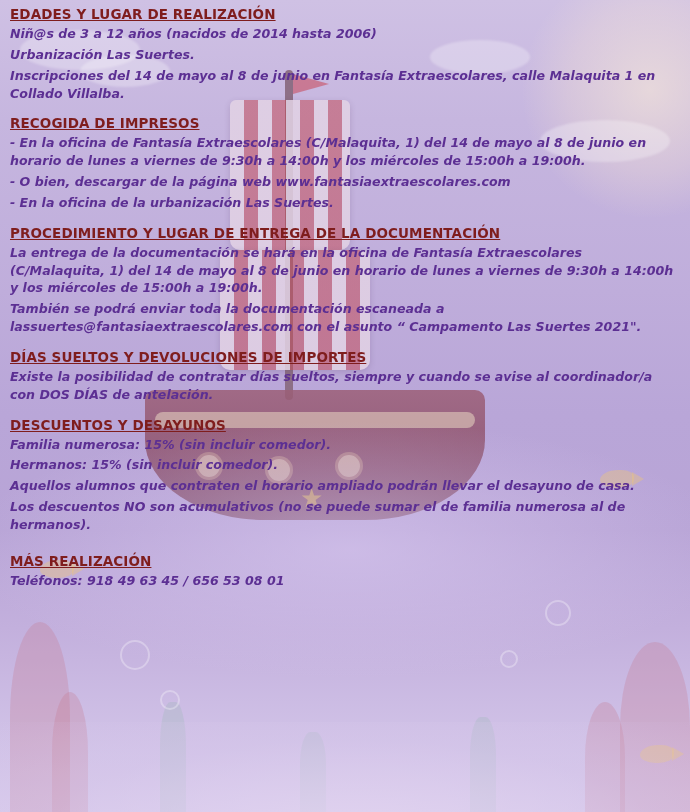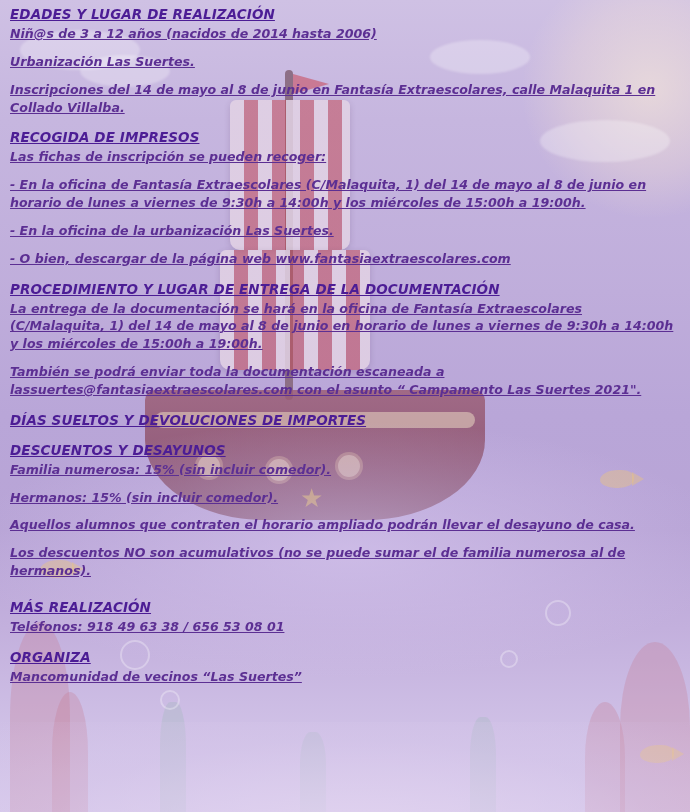--- a/index.html
+++ b/index.html
@@ -158,40 +158,38 @@
   #content {
     position: absolute;
     inset: 0;
     z-index: 2;
     padding: 6px 10px 0 10px;
     box-sizing: border-box;
   }
   .block { margin-bottom: 13px; }
   .heading {
     font-family: "DejaVu Sans", sans-serif;
-    font-style: italic;
     font-weight: bold;
     font-size: 13.5px;
-    color: #4c1d95;
+    color: #7f1d1d;
     text-decoration: underline;
     letter-spacing: 0.1px;
     margin: 0 0 2px 0;
     line-height: 1.25;
   }
   .para {
     font-family: "DejaVu Sans", sans-serif;
     font-style: italic;
     font-weight: bold;
     font-size: 12.6px;
     color: #5c2f93;
     line-height: 1.42;
     margin: 0;
-    text-decoration: underline;
-  }
-  .para + .para { margin-top: 10px; }
+  }
+  .para + .para { margin-top: 3px; }
   .spacer-sm { height: 6px; }
 </style>
 </head>
 <body>
 
 <div id="bg">
   <div class="bg-sky"></div>
   <div class="bg-mid"></div>
   <div class="bg-bottom"></div>
   <div class="sun"></div>
@@ -240,49 +238,45 @@
 
   <div class="block">
     <div class="heading">EDADES Y LUGAR DE REALIZACIÓN</div>
     <p class="para">Niñ@s de 3 a 12 años (nacidos de 2014 hasta 2006)</p>
     <p class="para">Urbanización Las Suertes.</p>
     <p class="para">Inscripciones del 14 de mayo al 8 de junio en Fantasía Extraescolares, calle Malaquita 1 en Collado Villalba.</p>
   </div>
 
   <div class="block">
     <div class="heading">RECOGIDA DE IMPRESOS</div>
-    <p class="para">Las fichas de inscripción se pueden recoger:</p>
     <p class="para">- En la oficina de Fantasía Extraescolares (C/Malaquita, 1) del 14 de mayo al 8 de junio en horario de lunes a viernes de 9:30h a 14:00h y los miércoles de 15:00h a 19:00h.</p>
+    <p class="para">- O bien, descargar de la página web www.fantasiaextraescolares.com</p>
     <p class="para">- En la oficina de la urbanización Las Suertes.</p>
-    <p class="para">- O bien, descargar de la página web www.fantasiaextraescolares.com</p>
   </div>
 
   <div class="block">
     <div class="heading">PROCEDIMIENTO Y LUGAR DE ENTREGA DE LA DOCUMENTACIÓN</div>
     <p class="para">La entrega de la documentación se hará en la oficina de Fantasía Extraescolares (C/Malaquita, 1) del 14 de mayo al 8 de junio en horario de lunes a viernes de 9:30h a 14:00h y los miércoles de 15:00h a 19:00h.</p>
     <p class="para">También se podrá enviar toda la documentación escaneada a lassuertes@fantasiaextraescolares.com con el asunto “ Campamento Las Suertes 2021".</p>
   </div>
 
   <div class="block">
     <div class="heading">DÍAS SUELTOS Y DEVOLUCIONES DE IMPORTES</div>
+    <p class="para">Existe la posibilidad de contratar días sueltos, siempre y cuando se avise al coordinador/a con DOS DÍAS de antelación.</p>
   </div>
 
   <div class="block">
     <div class="heading">DESCUENTOS Y DESAYUNOS</div>
     <p class="para">Familia numerosa: 15% (sin incluir comedor).</p>
     <p class="para">Hermanos: 15% (sin incluir comedor).</p>
     <p class="para">Aquellos alumnos que contraten el horario ampliado podrán llevar el desayuno de casa.</p>
     <p class="para">Los descuentos NO son acumulativos (no se puede sumar el de familia numerosa al de hermanos).</p>
   </div>
 
   <div class="spacer-sm"></div>
 
   <div class="block">
     <div class="heading">MÁS REALIZACIÓN</div>
-    <p class="para">Teléfonos: 918 49 63 38 / 656 53 08 01</p>
-  </div>
-
-  <div class="block">
-    <div class="heading">ORGANIZA</div>
-    <p class="para">Mancomunidad de vecinos “Las Suertes”</p>
-  </div>
+    <p class="para">Teléfonos: 918 49 63 45 / 656 53 08 01</p>
+  </div>
+
 
 </div>
 
 </body></html>

